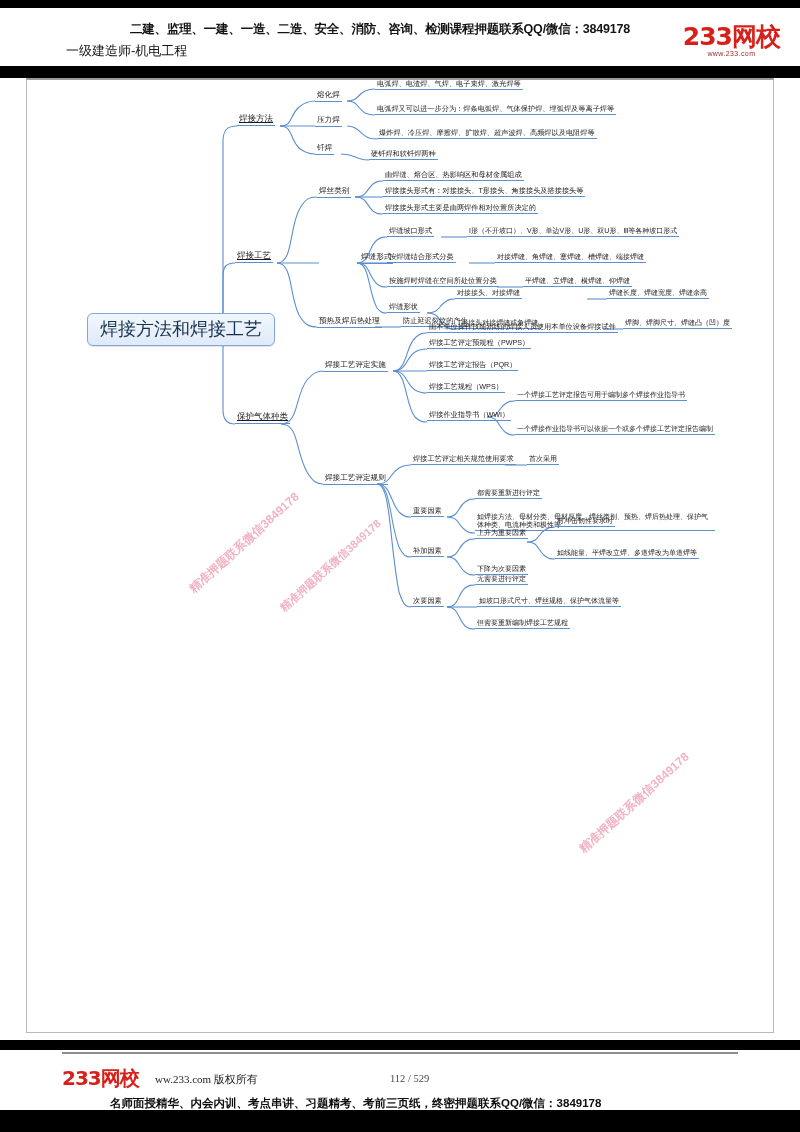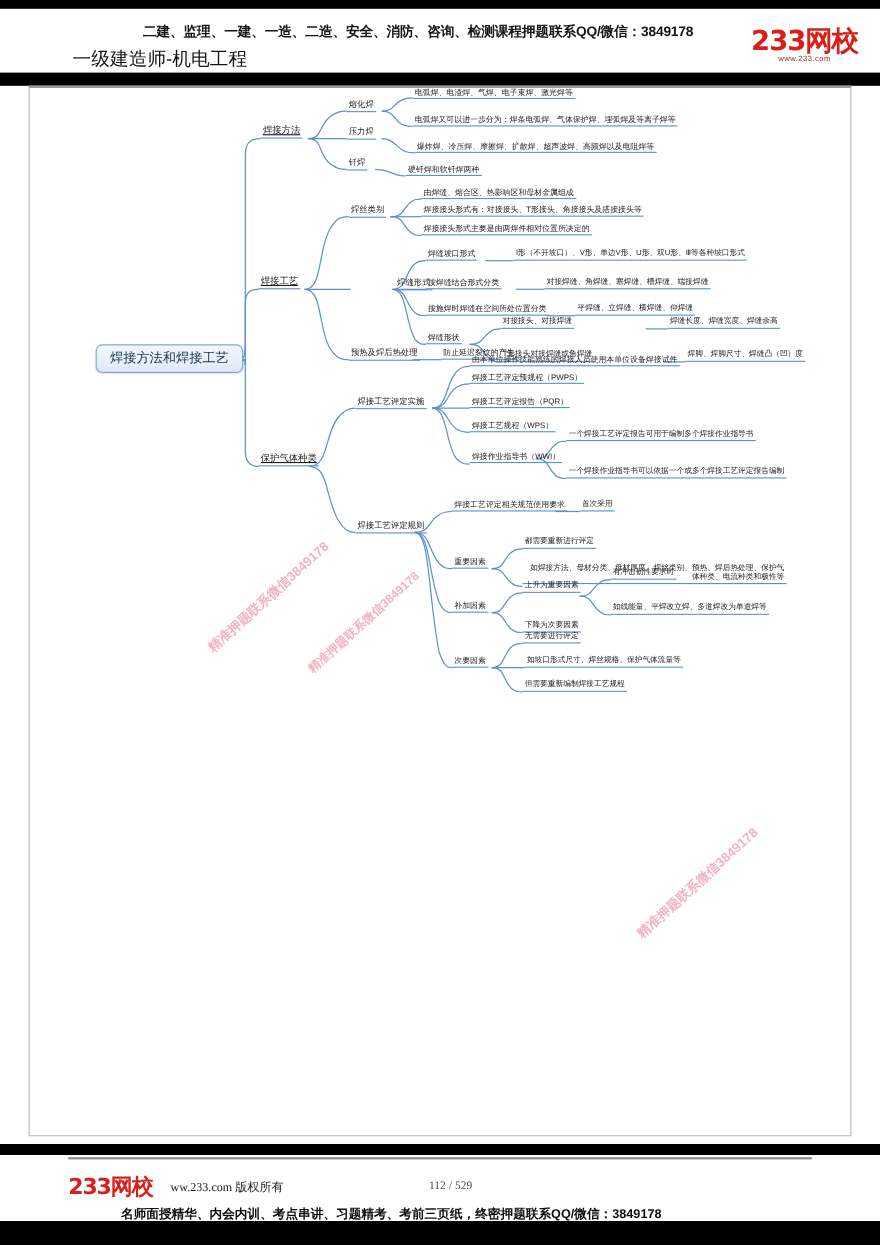--- a/index.html
+++ b/index.html
@@ -46,21 +46,21 @@
     left: 130px; top: 11px;
     font-size: 12.5px;
     font-weight: bold;
     letter-spacing: -0.2px;
     white-space: nowrap;
     color: #141414;
   }
   .header-line2 {
     position: absolute;
     left: 66px; top: 32px;
-    font-size: 17px;
+    font-size: 13px;
     white-space: nowrap;
     color: #141414;
   }
   .brand-logo {
     position: absolute;
     right: 20px; top: 14px;
     text-align: center;
     line-height: 1;
   }
   .brand-logo .brand-main {
@@ -101,28 +101,27 @@
     overflow: visible;
   }
   .node {
     position: absolute;
     white-space: nowrap;
     line-height: 1.15;
     color: #1b1b1b;
     border-bottom: 1.6px solid #5b8fd0;
     padding: 0 2px 1px 2px;
     box-sizing: border-box;
-    text-align: right;
   }
   .node.root {
     border: 1px solid #7fa7d8;
     border-radius: 6px;
     background: linear-gradient(#f2f7fd, #dfeaf8);
     padding: 5px 12px;
-    font-size: 12px;
+    font-size: 18px;
     color: #17314f;
     box-shadow: 0 1px 1px rgba(0,0,0,0.12);
   }
   .node.lvl2 { font-size: 8.5px; text-decoration: underline; }
   .node.lvl3 { font-size: 7.6px; }
   .node.lvl4 { font-size: 7.2px; }
   .node.lvl5 { font-size: 7.0px; }
   .node.wrap { white-space: normal; }
 
   

